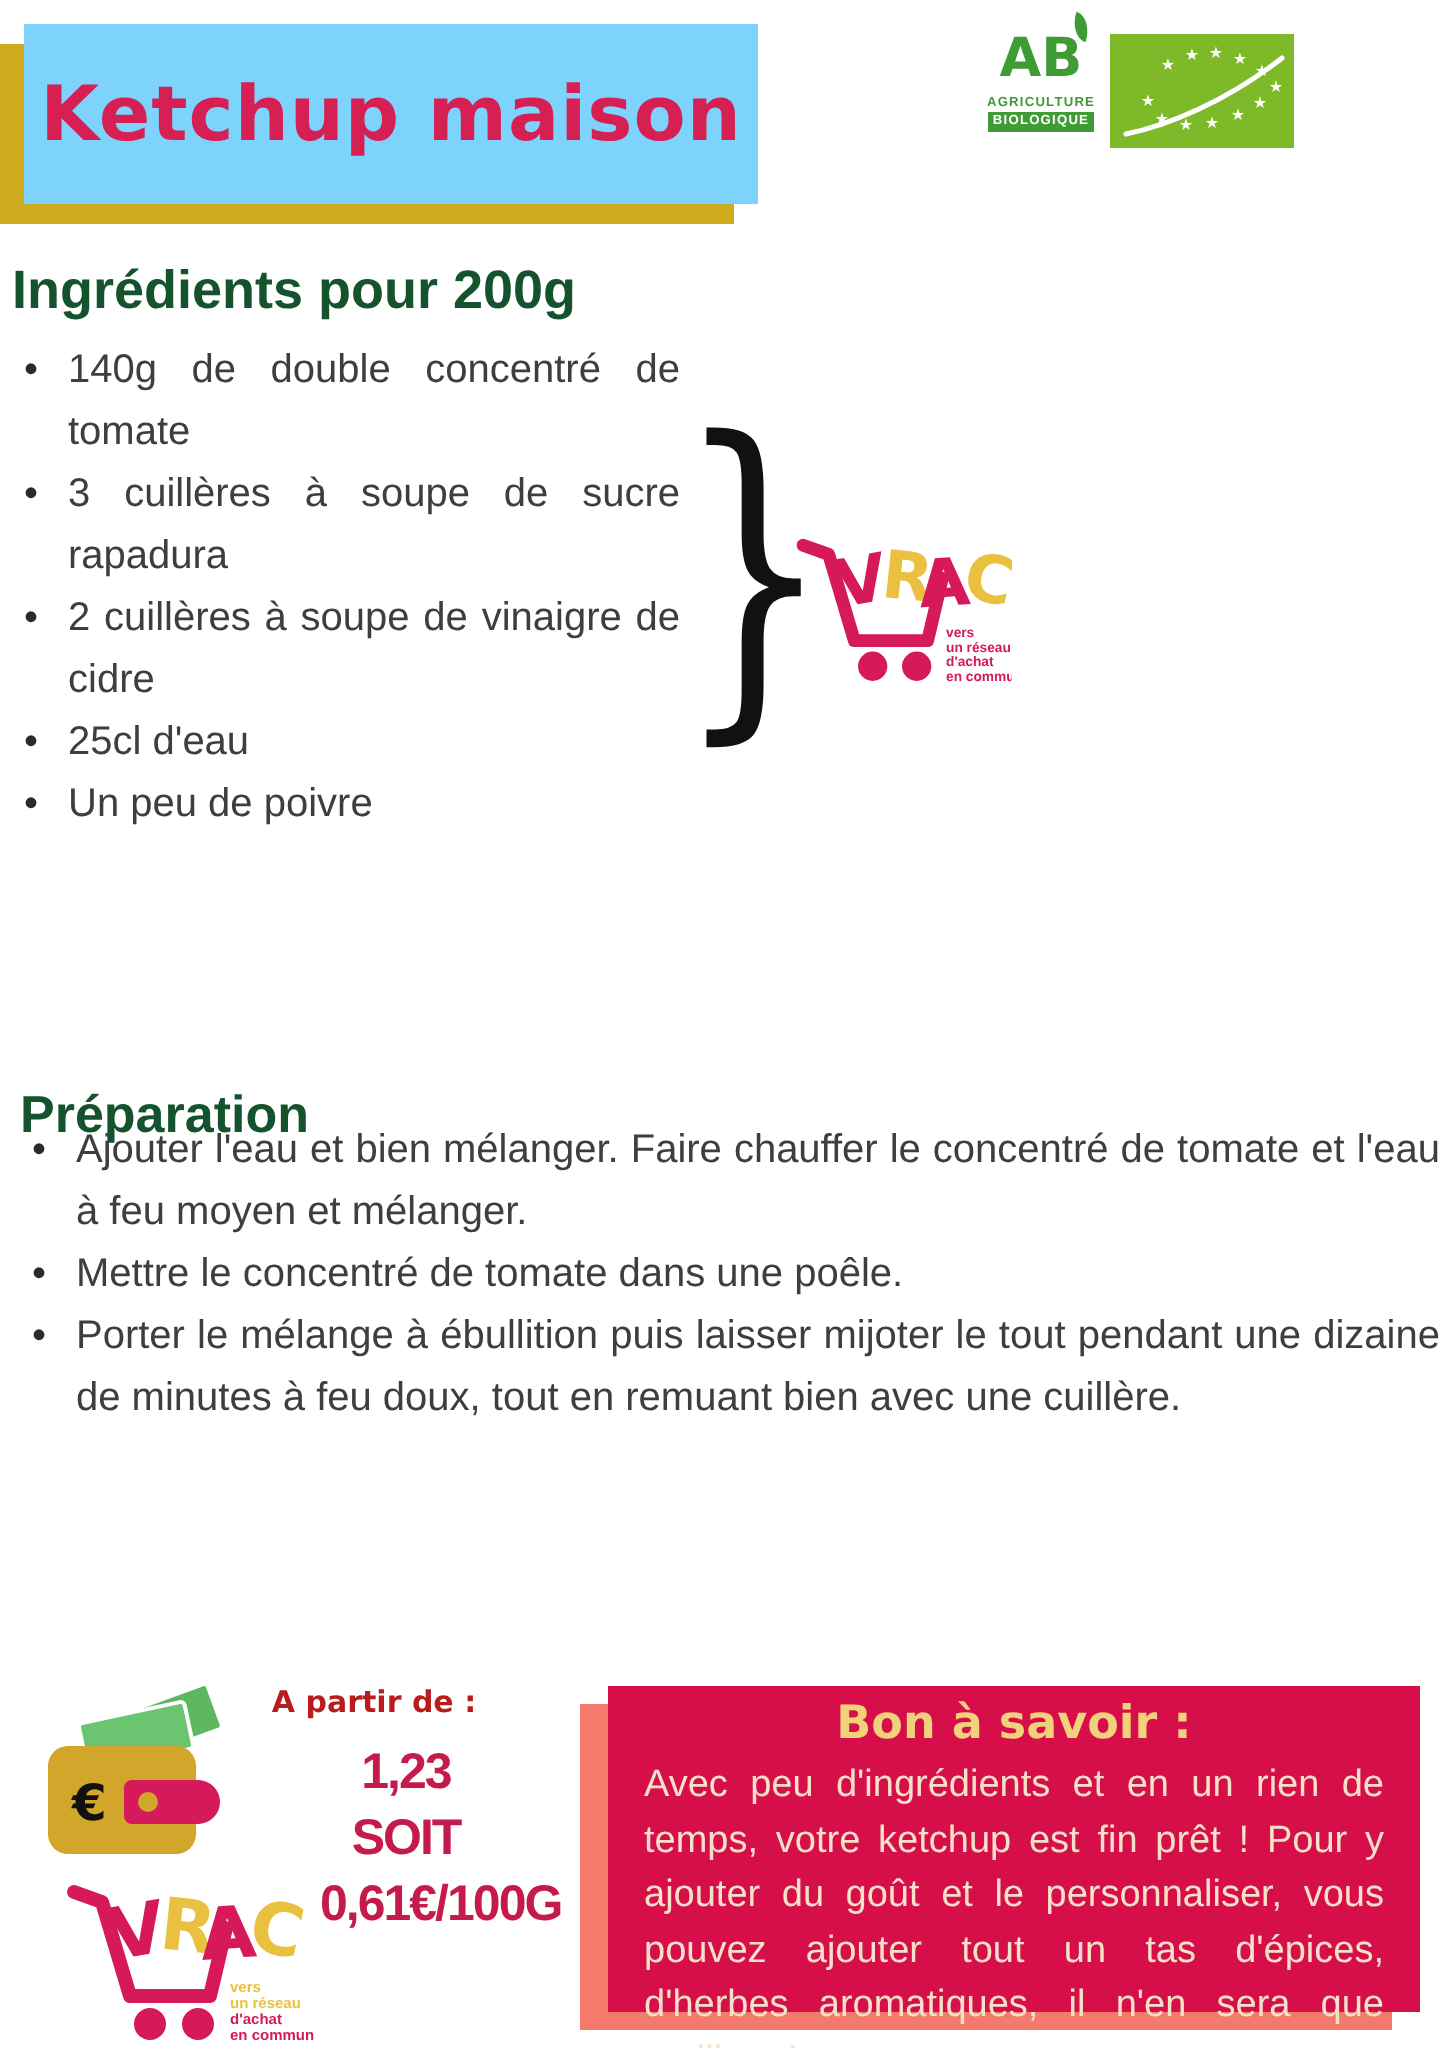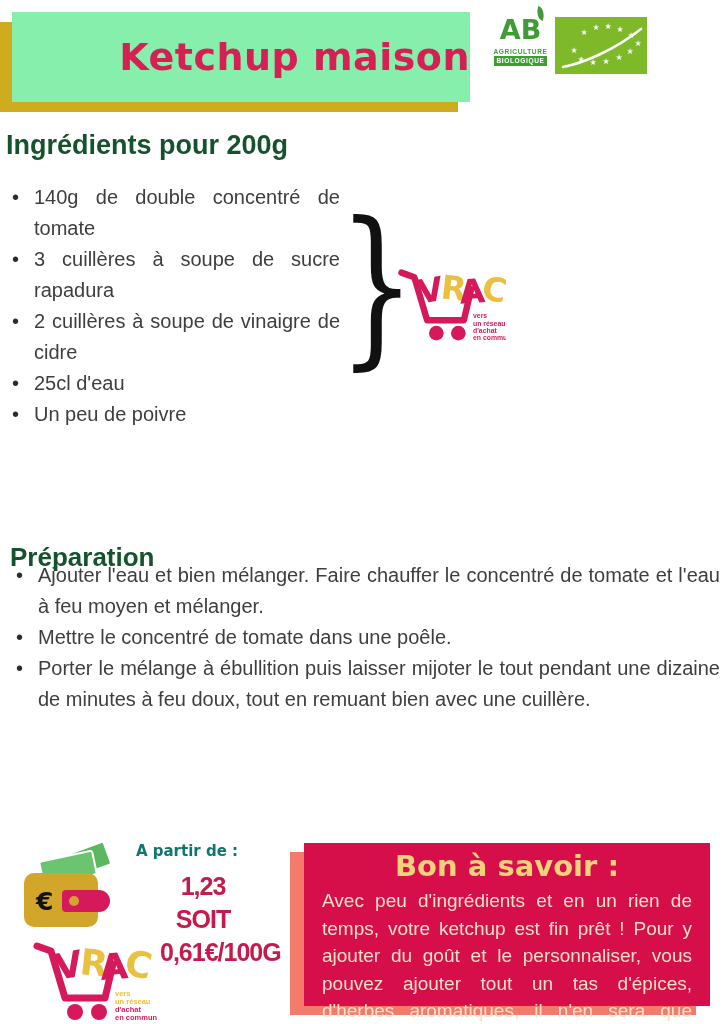--- a/index.html
+++ b/index.html
@@ -4,23 +4,23 @@
 <style>
   * { margin:0; padding:0; box-sizing:border-box; }
   html,body { background:#ffffff; }
   .page {
     position:relative; width:724px; height:1024px; overflow:hidden;
     background:#ffffff; font-family:"Liberation Sans", sans-serif;
   }
 
   
   .banner {
-    position:absolute; left:12px; top:12px; width:458px; height:90px;
-    background:#86efac; box-shadow:-12px 10px 0 0 #CFAB1E;
-    display:flex; align-items:center; justify-content:flex-end;
+    position:absolute; left:12px; top:12px; width:367px; height:90px;
+    background:#7dd3fc; box-shadow:-12px 10px 0 0 #CFAB1E;
+    display:flex; align-items:center; justify-content:center;
   }
   .banner h1 {
     font-family:"DejaVu Sans", sans-serif; font-weight:800;
     font-size:38px; color:#D62054; letter-spacing:0.5px;
   }
 
   
   .ab-logo {
     position:absolute; left:494px; top:8px; width:53px; height:58px;
     background:#fff; display:flex; flex-direction:column; align-items:center;justify-content:flex-end;
@@ -51,42 +51,42 @@
   
   ul.recipe-list { list-style:none; position:absolute; color:#3E3E3E; }
   ul.recipe-list li {
     position:relative; padding-left:26px; text-align:justify;
     font-size:20px; line-height:31px;
   }
   ul.recipe-list li::before {
     content:"\2022"; position:absolute; left:4px; top:0;
     color:#2b2b2b; font-size:20px;
   }
-  #ingredients-list { left:8px; top:170px; width:332px;margin-top:12px; }
+  #ingredients-list { left:8px; top:170px; width:332px; }
   #prep-list { left:12px; top:560px; width:708px; }
 
   
   .brace {
     position:absolute; left:338px; top:192px; width:54px; height:190px;
     font-family:"DejaVu Serif", serif; font-size:122px; line-height:132px;
     color:#111; transform:scaleY(1.42); transform-origin:center top;
     text-align:center;
   }
 
   
   .vrac-logo { position:absolute; }
   #vrac-logo-small { left:396px; top:254px; width:110px; height:95px; }
   #vrac-logo-bottom { left:12px; top:930px; width:158px; height:95px; }
   .vrac-logo svg { width:100%; height:100%; }
 
   
   .price-block { position:absolute; left:128px; top:842px; width:118px; text-align:center; }
   .price-label {
     font-family:"DejaVu Sans", sans-serif; font-weight:bold;
-    font-size:15px; color:#0f766e; margin-bottom:10px;
+    font-size:15px; color:#b91c1c; margin-bottom:10px;
   }
   .price-line {
     font-family:"Liberation Sans", sans-serif; font-weight:bold;
     font-size:25px; color:#C51A4C; letter-spacing:-1px; line-height:33px;margin-left:32px;
   }
 
   
   .wallet { position:absolute; left:14px; top:845px; width:105px; height:88px; }
   .note { position:absolute; background:#5CB760; border:2px solid #fff; border-radius:3px; }
   .note1 { left:40px; top:4px;  width:56px; height:26px; transform:rotate(-20deg); }
@@ -100,21 +100,21 @@
   .wallet-clasp .hole { position:absolute; left:7px; top:6px; width:10px; height:10px; border-radius:50%; background:#D2A62B; }
 
   
   .tip-box {
     position:absolute; left:304px; top:843px; width:406px; height:163px;
     background:#D60F4B; box-shadow:-14px 9px 0 0 #F47A6B;
     padding:6px 18px 0 18px;
   }
   .tip-heading {
     font-family:"DejaVu Sans", sans-serif; font-weight:800;
-    font-size:29px; color:#EFD27A; text-align:center; margin-bottom:4px;
+    font-size:23px; color:#EFD27A; text-align:center; margin-bottom:4px;
   }
   .tip-body {
     font-size:19px; line-height:27.5px; color:#F5E0C8; text-align:justify;
   }
 </style>
 </head>
 <body>
 
 <div class="page">
 

